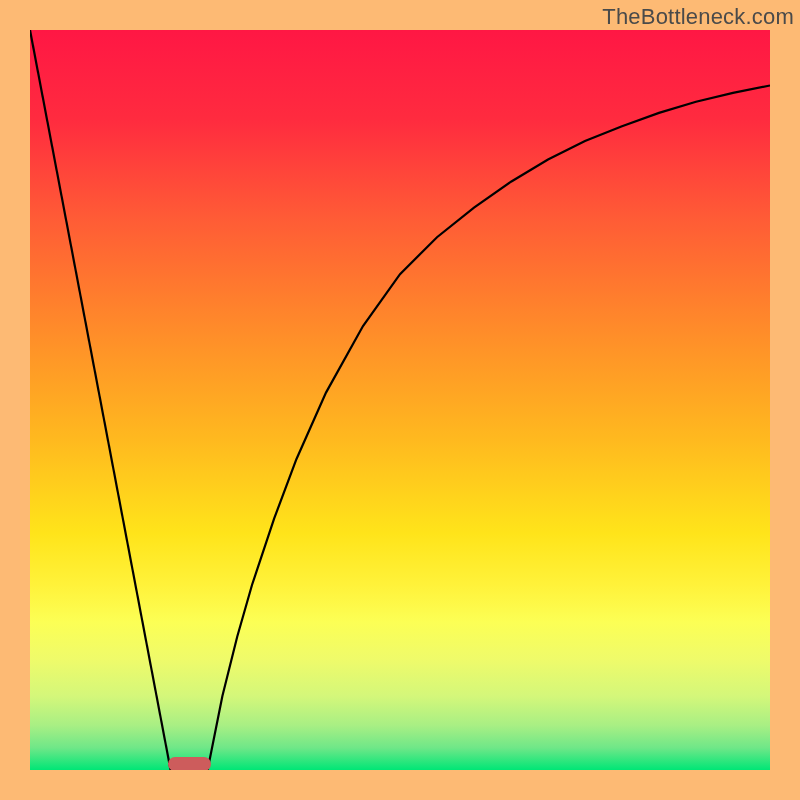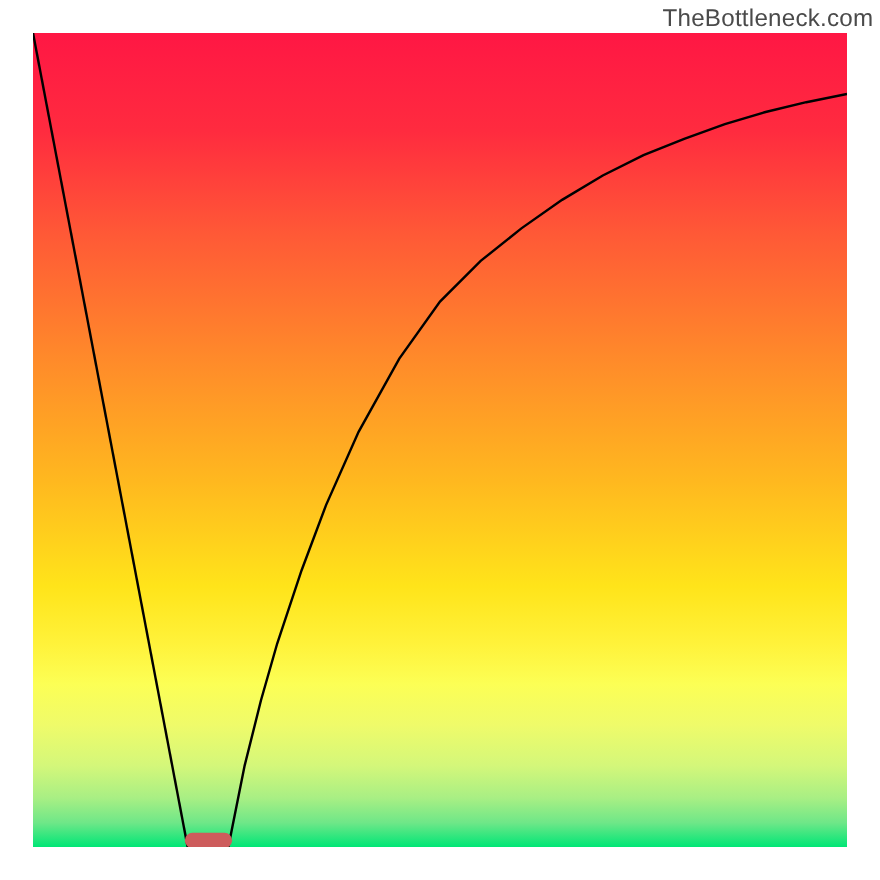--- a/index.html
+++ b/index.html
@@ -8,21 +8,21 @@
     width: 800px;
     height: 800px;
     overflow: hidden;
     background: #000;
     font-family: Arial, Helvetica, sans-serif;
   }
   .frame {
     position: relative;
     width: 800px;
     height: 800px;
-    background: #ffffff;
+    background: #fdba74;
   }
   .plot-area {
     position: absolute;
     left: 30px;
     top: 30px;
     width: 740px;
     height: 740px;
     overflow: hidden;
   }
   .gradient {

